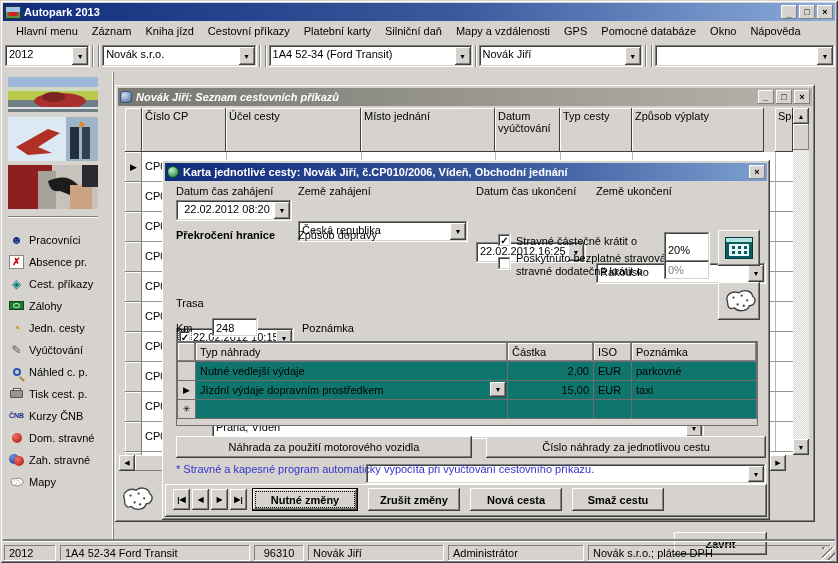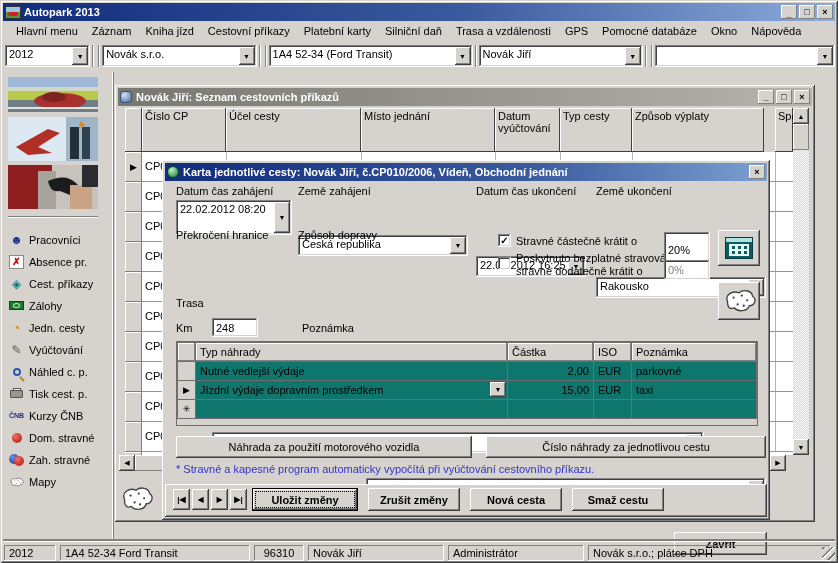--- a/index.html
+++ b/index.html
@@ -51,21 +51,21 @@
     <span class="titlebtn raised-thin">×</span>
   </div>
 
   <div class="abs" style="left:3px;top:21px;right:3px;height:19px;display:flex;align-items:center;padding-left:6px;gap:0;">
     <span style="padding:2px 7px;">Hlavní menu</span>
     <span style="padding:2px 7px;">Záznam</span>
     <span style="padding:2px 7px;">Kniha jízd</span>
     <span style="padding:2px 7px;">Cestovní příkazy</span>
     <span style="padding:2px 7px;">Platební karty</span>
     <span style="padding:2px 7px;">Silniční daň</span>
-    <span style="padding:2px 7px;">Trasa a vzdálenosti</span>
+    <span style="padding:2px 7px;">Mapy a vzdálenosti</span>
     <span style="padding:2px 7px;">GPS</span>
     <span style="padding:2px 7px;">Pomocné databáze</span>
     <span style="padding:2px 7px;">Okno</span>
     <span style="padding:2px 7px;">Nápověda</span>
   </div>
 
   <div class="abs" style="left:3px;top:40px;right:3px;height:32px;display:flex;align-items:center;padding-left:2px;">
     <div class="combo" style="width:86px;height:22px;">
       <span class="val">2012</span>
       <span class="arrow btn">▼</span>
@@ -193,21 +193,21 @@
               <circle cx="24" cy="23" r="1.6" fill="#444"></circle>
             </svg>
           </span>
         <span class="lbl">Mapy</span>
       </div>
     </div>
   </div>
 
   <div class="abs raised" style="left:115px;top:85px;width:700px;height:437px;">
 
-    <div class="abs" style="left:3px;top:3px;right:3px;height:18px;background:linear-gradient(90deg,#787870,#b6b3ac);display:flex;align-items:center;padding:4px 2px;">
+    <div class="abs" style="left:3px;top:3px;right:3px;height:18px;background:linear-gradient(90deg,#787870,#b6b3ac);display:flex;align-items:center;padding:4px 2px;font-style:italic;">
       <span style="width:12px;height:12px;margin-right:4px;background:radial-gradient(circle at 35% 30%,#cfe2f5,#4a6a9a);border-radius:3px;border:1px solid #35507a;"></span>
       <span style="color:#fff;font-weight:bold;white-space:nowrap;overflow:hidden;">Novák Jiří: Seznam cestovních příkazů</span>
       <span style="flex:1"></span>
       <span class="titlebtn raised-thin" style="margin-right:2px;">_</span>
       <span class="titlebtn raised-thin" style="margin-right:2px;">□</span>
       <span class="titlebtn raised-thin">×</span>
     </div>
 
     <div class="hcell abs" style="left:10px;top:23px;width:17px;height:44px;"></div>
     <div class="hcell abs" style="left:27px;top:23px;width:84px;height:44px;">Číslo CP</div>
@@ -282,38 +282,38 @@
       <span style="color:#fff;font-weight:bold;white-space:nowrap;overflow:hidden;">Karta jednotlivé cesty: Novák Jiří, č.CP010/2006, Vídeň, Obchodní jednání</span>
       <span style="flex:1"></span>
       <span class="titlebtn raised-thin">×</span>
     </div>
 
     <span class="abs lbl" style="left:14px;top:25px;">Datum čas zahájení</span>
     <span class="abs lbl" style="left:136px;top:25px;">Země zahájení</span>
     <span class="abs lbl" style="left:314px;top:25px;">Datum čas ukončení</span>
     <span class="abs lbl" style="left:434px;top:25px;">Země ukončení</span>
 
-    <div class="combo abs" style="left:14px;top:40px;width:116px;height:35px;">
+    <div class="combo abs" style="left:14px;top:40px;width:116px;height:21px;text-align:center;">
       <span class="val">22.02.2012 08:20</span>
       <span class="arrow btn">▼</span>
     </div>
     <div class="combo abs" style="left:136px;top:40px;width:170px;height:21px;">
       <span class="val">Česká republika</span>
       <span class="arrow btn">▼</span>
     </div>
     <div class="combo abs" style="left:314px;top:40px;width:110px;height:21px;">
       <span class="val">22.02.2012 16:25</span>
       <span class="arrow btn">▼</span>
     </div>
     <div class="combo abs" style="left:434px;top:40px;width:170px;height:21px;">
       <span class="val">Rakousko</span>
       <span class="arrow btn">▼</span>
     </div>
 
-    <span class="abs lbl" style="left:14px;top:69px;">Překročení hranice</span>
+    <span class="abs lbl" style="left:14px;top:69px;font-weight:bold;">Překročení hranice</span>
     <span class="abs lbl" style="left:136px;top:69px;">Způsob dopravy</span>
 
     <div class="combo abs" style="left:14px;top:84px;width:118px;height:21px;">
       <span class="cb abs" style="left:3px;top:3px;width:12px;height:12px;outline:1px dotted #555;">
         <span>✓</span>
       </span>
       <span class="val" style="left:17px;">22.02.2012 10:15</span>
       <span class="arrow btn">▼</span>
     </div>
 
@@ -426,21 +426,21 @@
         </div>
       <div class="btn abs" style="left:46px;top:5px;width:17px;height:21px;font-size:8px;">
           <span>▶</span>
         </div>
       <div class="btn abs" style="left:65px;top:5px;width:17px;height:21px;font-weight:bold;font-size:8px;">
           <span>▶|</span>
         </div>
 
       <div class="btn btn-default abs" style="left:87px;top:4px;width:106px;height:23px;font-weight:bold;">
         <span class="inner-dots"></span>
-        <span>Uložit změny</span>
+        <span>Nutné změny</span>
       </div>
       <div class="btn abs" style="left:203px;top:4px;width:92px;height:23px;font-weight:bold;">
         <span>Zrušit změny</span>
       </div>
       <div class="btn abs" style="left:305px;top:4px;width:92px;height:23px;font-weight:bold;">
         <span>Nová cesta</span>
       </div>
       <div class="btn abs" style="left:407px;top:4px;width:92px;height:23px;font-weight:bold;">
         <span>Smaž cestu</span>
       </div>

